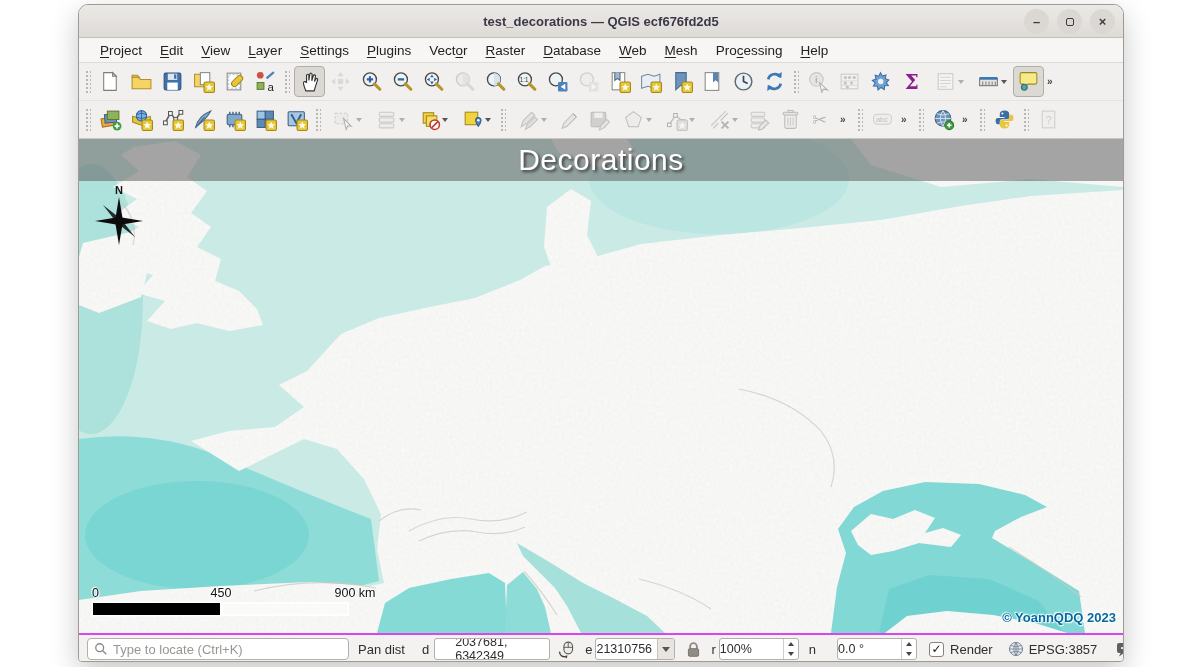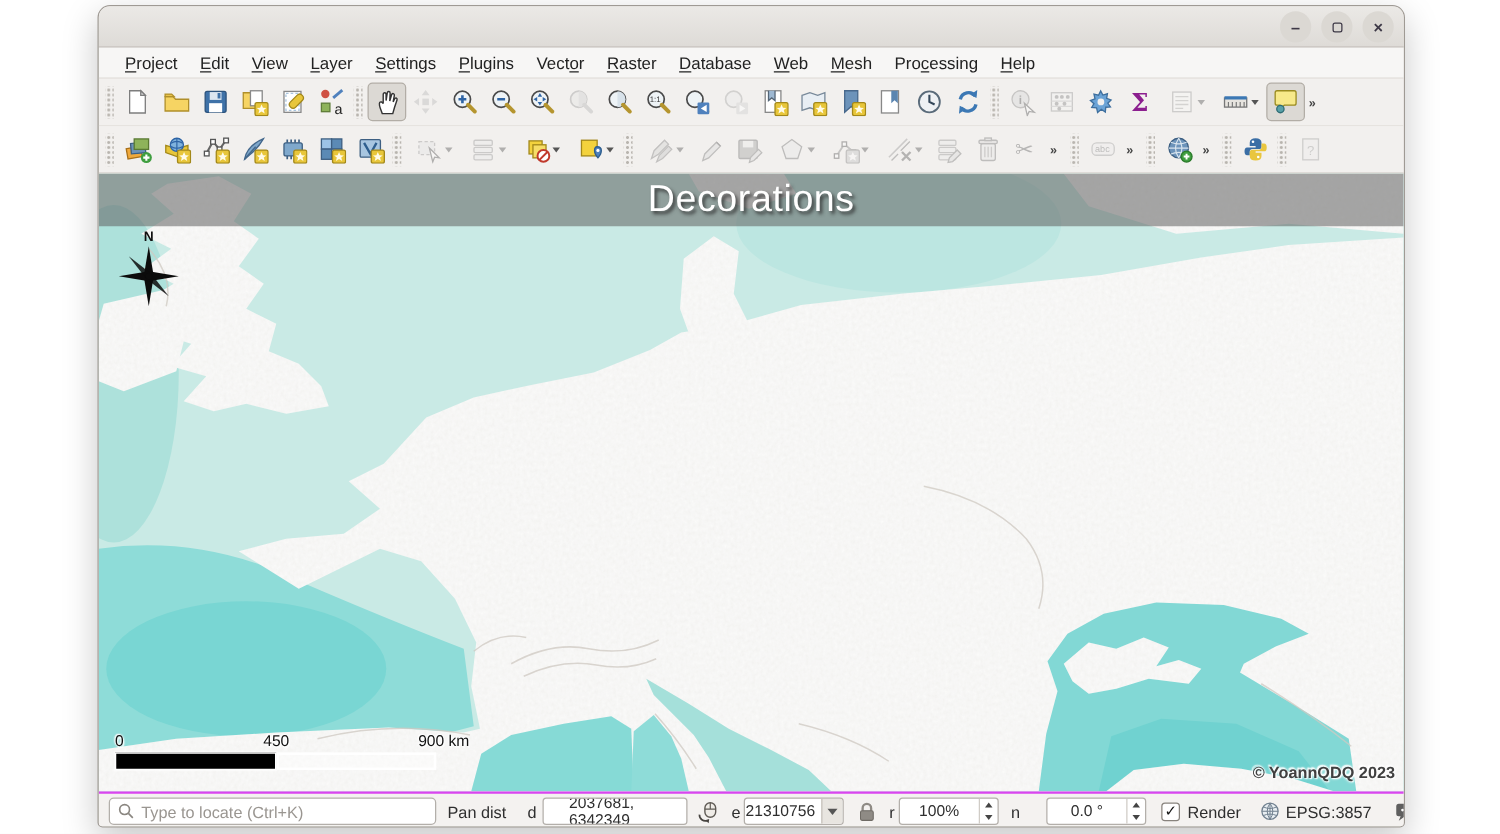--- a/index.html
+++ b/index.html
@@ -42,52 +42,53 @@
   .north .nlabel{font-size:11px;font-weight:bold;color:#111;display:block;margin-bottom:-2px;}
   .scalebar{position:absolute;left:13px;bottom:17px;width:290px;}
   .sb-labels{position:relative;height:15px;font-size:12.5px;color:#111;
     text-shadow:0 0 2px #fff,0 0 2px #fff,1px 1px 1px #fff,-1px -1px 1px #fff;}
   .sb-l0{position:absolute;left:0;}
   .sb-l1{position:absolute;left:129px;transform:translateX(-50%);}
   .sb-l2{position:absolute;left:263px;transform:translateX(-50%);white-space:nowrap;}
   .sb-bar{display:flex;height:14px;margin-top:1px;}
   .sb-seg1{width:129px;background:#000;border:1px solid #fff;outline:1px solid rgba(255,255,255,.5);}
   .sb-seg2{width:128px;background:rgba(255,255,255,.45);border:2px solid #fff;}
-  .copyright{position:absolute;right:7px;bottom:8px;font-size:13px;font-weight:bold;color:#404040;
+  .copyright{position:absolute;right:7px;bottom:8px;font-size:13px;font-weight:bold;color:#0369a1;
     text-shadow:0 0 2px #fff,0 0 3px #fff,1px 1px 1px #fff,-1px -1px 1px #fff;}
   
   .statusbar{height:30px;background:#f4f2f0;border-top:2px solid #d946ef;display:flex;align-items:center;
     padding:0 8px;font-size:13px;color:#2e2e2e;}
   .locator{width:262px;height:22px;border:1px solid #b3afaa;border-radius:4px;background:#fff;
     display:flex;align-items:center;padding:0 6px;color:#9a9691;flex:none;gap:5px;}
   .locator svg{flex:none;}
   .sb-label{white-space:nowrap;}
   .sbox{height:22px;border:1px solid #b3afaa;border-radius:3px;background:#fff;display:flex;align-items:center;
     justify-content:center;font-size:12.5px;flex:none;overflow:hidden;padding-left:20px;}
   .coordbox{width:116px;}
   .combo{width:80px;padding:0;}
   .combo .val{flex:1;}
   .combo .dda{width:17px;height:100%;background:#e8e5e0;border-left:1px solid #c5c1bb;display:flex;align-items:center;justify-content:center;}
   .combo .dda i{width:0;height:0;border-left:4px solid transparent;border-right:4px solid transparent;border-top:5px solid #555;}
   .spin{width:80px;padding:0;}
-  .spin .val{flex:1;text-align:center;}
+  .spin .val{flex:1;}
   .spincol{width:15px;height:100%;border-left:1px solid #d0ccc6;display:flex;flex-direction:column;}
   .spincol div{flex:1;display:flex;align-items:center;justify-content:center;}
   .arr-up{width:0;height:0;border-left:3.5px solid transparent;border-right:3.5px solid transparent;border-bottom:4px solid #444;}
   .arr-dn{width:0;height:0;border-left:3.5px solid transparent;border-right:3.5px solid transparent;border-top:4px solid #444;}
   .chk{width:15px;height:15px;border:1px solid #88837d;border-radius:3px;background:#fff;display:flex;
     align-items:center;justify-content:center;font-size:12px;color:#111;flex:none;}
   .icon16{flex:none;display:flex;align-items:center;}
 </style>
 </head>
 <body>
 
 <div class="window">
 
   <div class="titlebar">
+    <span>test_decorations — QGIS ecf676fd2d5</span>
     <div class="winbtns">
       <div class="winbtn">
           <span>–</span>
         </div>
       <div class="winbtn">
           <span class="sq"></span>
         </div>
       <div class="winbtn">
           <span>×</span>
         </div>

